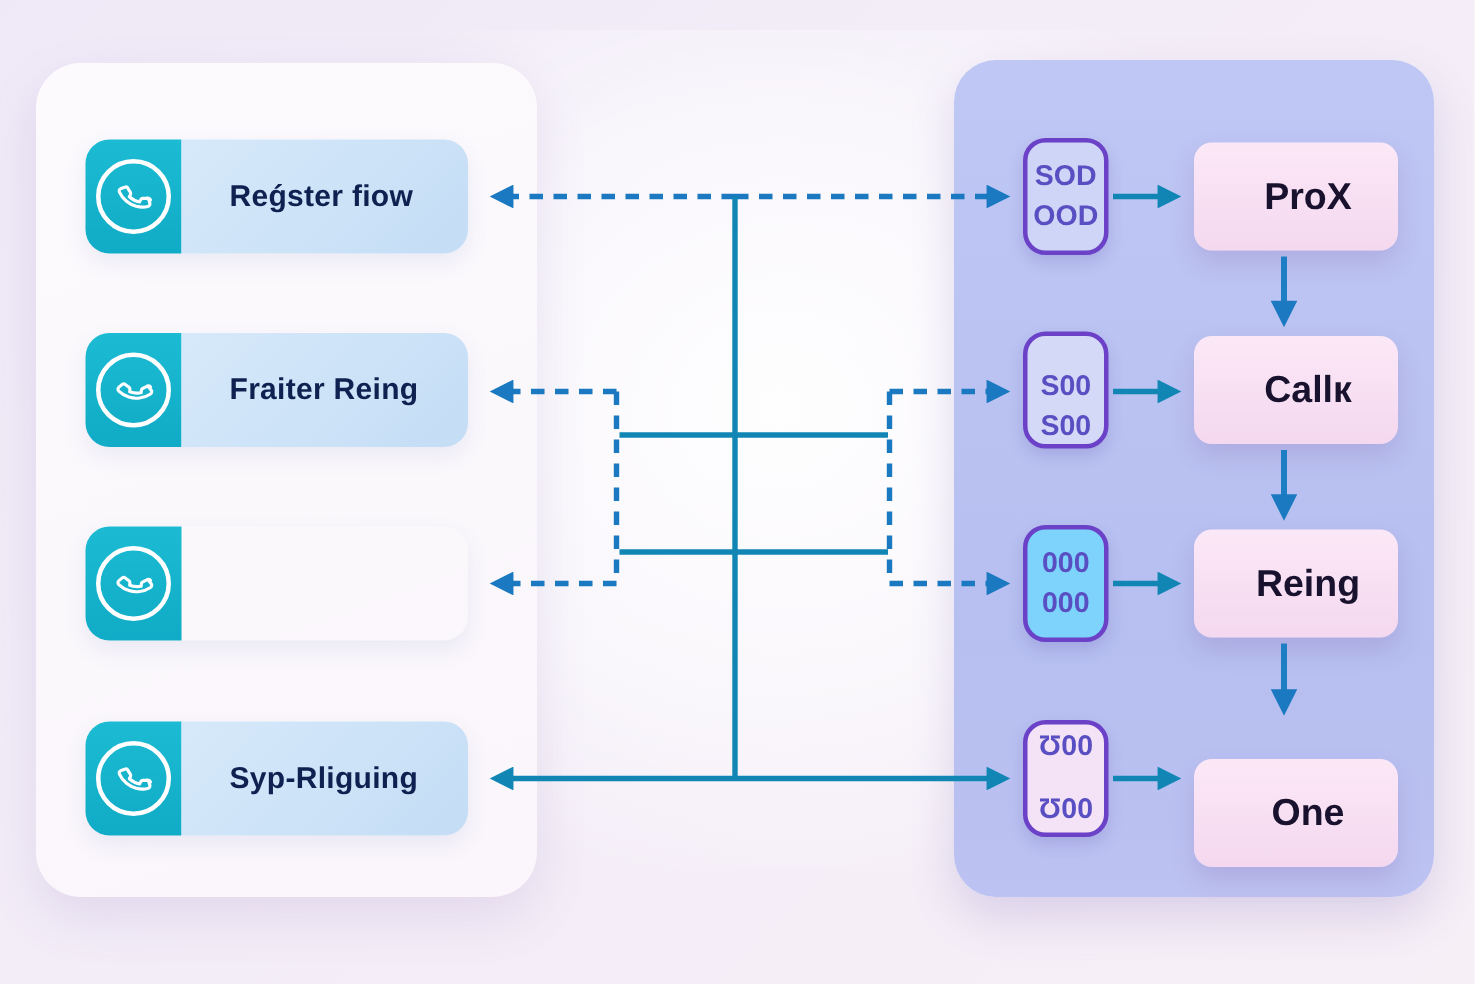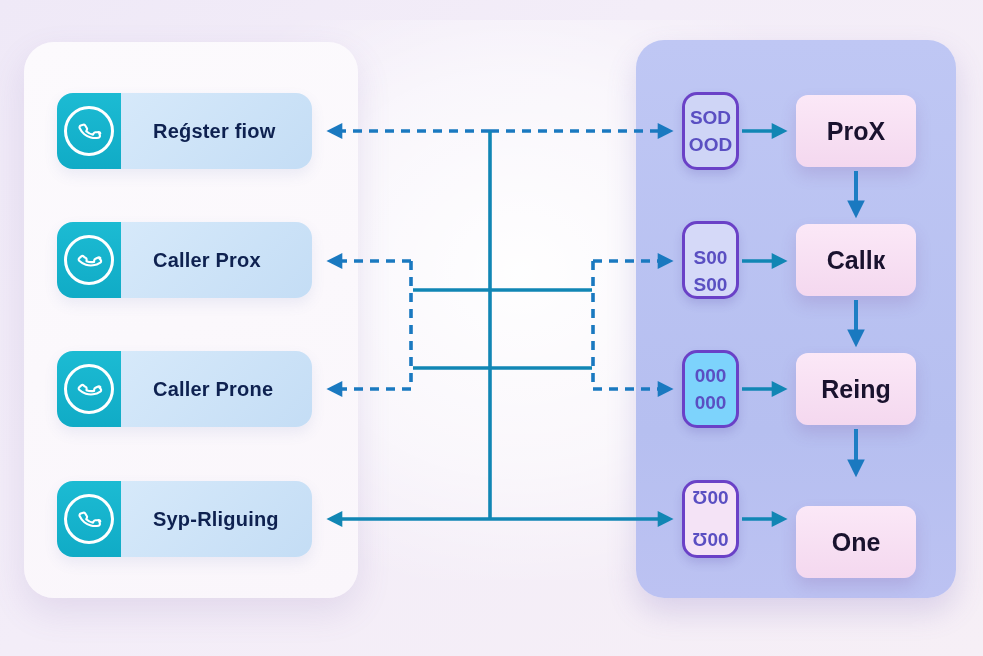--- a/index.html
+++ b/index.html
@@ -59,20 +59,21 @@
   .badge.b2{background:#d5d9f8;justify-content:flex-end;}
   .badge.b3{background:#7dd3fc;}
   .badge.b4{background:#f4e3f6;gap:20px;}
   
   .node{
     position:absolute;left:796px;width:120px;height:72px;
     background:linear-gradient(180deg,#fbe8f7 0%,#f4d8ef 100%);
     border-radius:12px;display:flex;align-items:center;justify-content:center;
     font-size:25px;font-weight:700;color:#19122e;
     box-shadow:0 8px 16px rgba(120,70,150,0.18);
+    padding-left:16px;
   }
   
   svg.wires{position:absolute;left:0;top:0;pointer-events:none;}
   .dash{stroke:#1a79c0;stroke-width:3.6;fill:none;stroke-dasharray:9 7;}
   .solid-teal{stroke:#1186b4;stroke-width:3.6;fill:none;}
   .solid-blue{stroke:#1d7ec4;stroke-width:4;fill:none;}
 </style>
 </head>
 <body>
 
@@ -96,33 +97,32 @@
 
 <div class="flow-item" style="top:222px">
   <div class="icon-block">
     <svg class="phone-circle" viewBox="0 0 52 52">
       <circle cx="26" cy="26" r="23.5" fill="none" stroke="#ffffff" stroke-width="3"></circle>
       <g transform="translate(26 26) rotate(-40) translate(-12 -12)">
         <path d="M21 16.9v2.6a1.8 1.8 0 0 1-2 1.8 16.8 16.8 0 0 1-7.3-2.6 16.5 16.5 0 0 1-5.1-5.1A16.8 16.8 0 0 1 4 6.3a1.8 1.8 0 0 1 1.8-2h2.6a1.8 1.8 0 0 1 1.8 1.5c.1.9.3 1.7.6 2.5a1.8 1.8 0 0 1-.4 1.9L9.3 11.3a14.4 14.4 0 0 0 5.4 5.4l1.1-1.1a1.8 1.8 0 0 1 1.9-.4c.8.3 1.6.5 2.5.6a1.8 1.8 0 0 1 1.8 2z" fill="none" stroke="#ffffff" stroke-width="2.1" stroke-linejoin="round" stroke-linecap="round"></path>
       </g>
     </svg>
   </div>
-  <div class="label-block">Caller Prox</div>
+  <div class="label-block">Fraiter Reing</div>
 </div>
 
 <div class="flow-item" style="top:351px">
   <div class="icon-block">
     <svg class="phone-circle" viewBox="0 0 52 52">
       <circle cx="26" cy="26" r="23.5" fill="none" stroke="#ffffff" stroke-width="3"></circle>
       <g transform="translate(26 26) rotate(-40) translate(-12 -12)">
         <path d="M21 16.9v2.6a1.8 1.8 0 0 1-2 1.8 16.8 16.8 0 0 1-7.3-2.6 16.5 16.5 0 0 1-5.1-5.1A16.8 16.8 0 0 1 4 6.3a1.8 1.8 0 0 1 1.8-2h2.6a1.8 1.8 0 0 1 1.8 1.5c.1.9.3 1.7.6 2.5a1.8 1.8 0 0 1-.4 1.9L9.3 11.3a14.4 14.4 0 0 0 5.4 5.4l1.1-1.1a1.8 1.8 0 0 1 1.9-.4c.8.3 1.6.5 2.5.6a1.8 1.8 0 0 1 1.8 2z" fill="none" stroke="#ffffff" stroke-width="2.1" stroke-linejoin="round" stroke-linecap="round"></path>
       </g>
     </svg>
   </div>
-  <div class="label-block">Caller Prone</div>
 </div>
 
 <div class="flow-item" style="top:481px">
   <div class="icon-block">
     <svg class="phone-circle" viewBox="0 0 52 52">
       <circle cx="26" cy="26" r="23.5" fill="none" stroke="#ffffff" stroke-width="3"></circle>
       <g transform="translate(26 26) rotate(-18) translate(-12 -12)">
         <path d="M21 16.9v2.6a1.8 1.8 0 0 1-2 1.8 16.8 16.8 0 0 1-7.3-2.6 16.5 16.5 0 0 1-5.1-5.1A16.8 16.8 0 0 1 4 6.3a1.8 1.8 0 0 1 1.8-2h2.6a1.8 1.8 0 0 1 1.8 1.5c.1.9.3 1.7.6 2.5a1.8 1.8 0 0 1-.4 1.9L9.3 11.3a14.4 14.4 0 0 0 5.4 5.4l1.1-1.1a1.8 1.8 0 0 1 1.9-.4c.8.3 1.6.5 2.5.6a1.8 1.8 0 0 1 1.8 2z" fill="none" stroke="#ffffff" stroke-width="2.1" stroke-linejoin="round" stroke-linecap="round"></path>
       </g>
     </svg>

